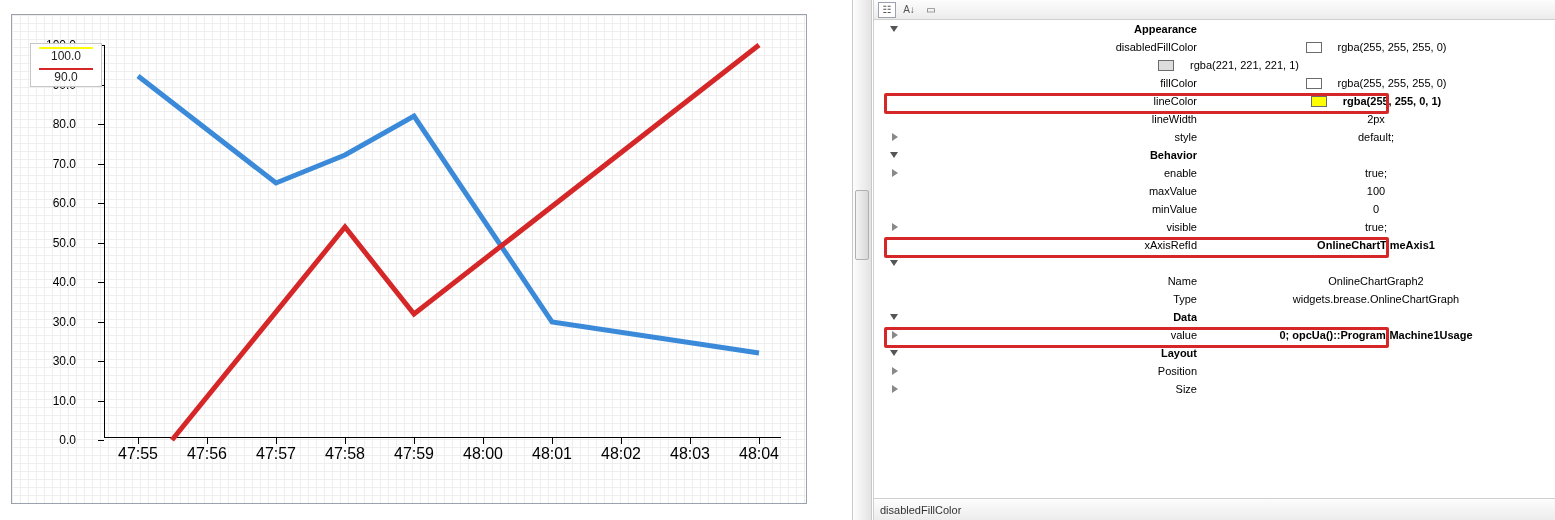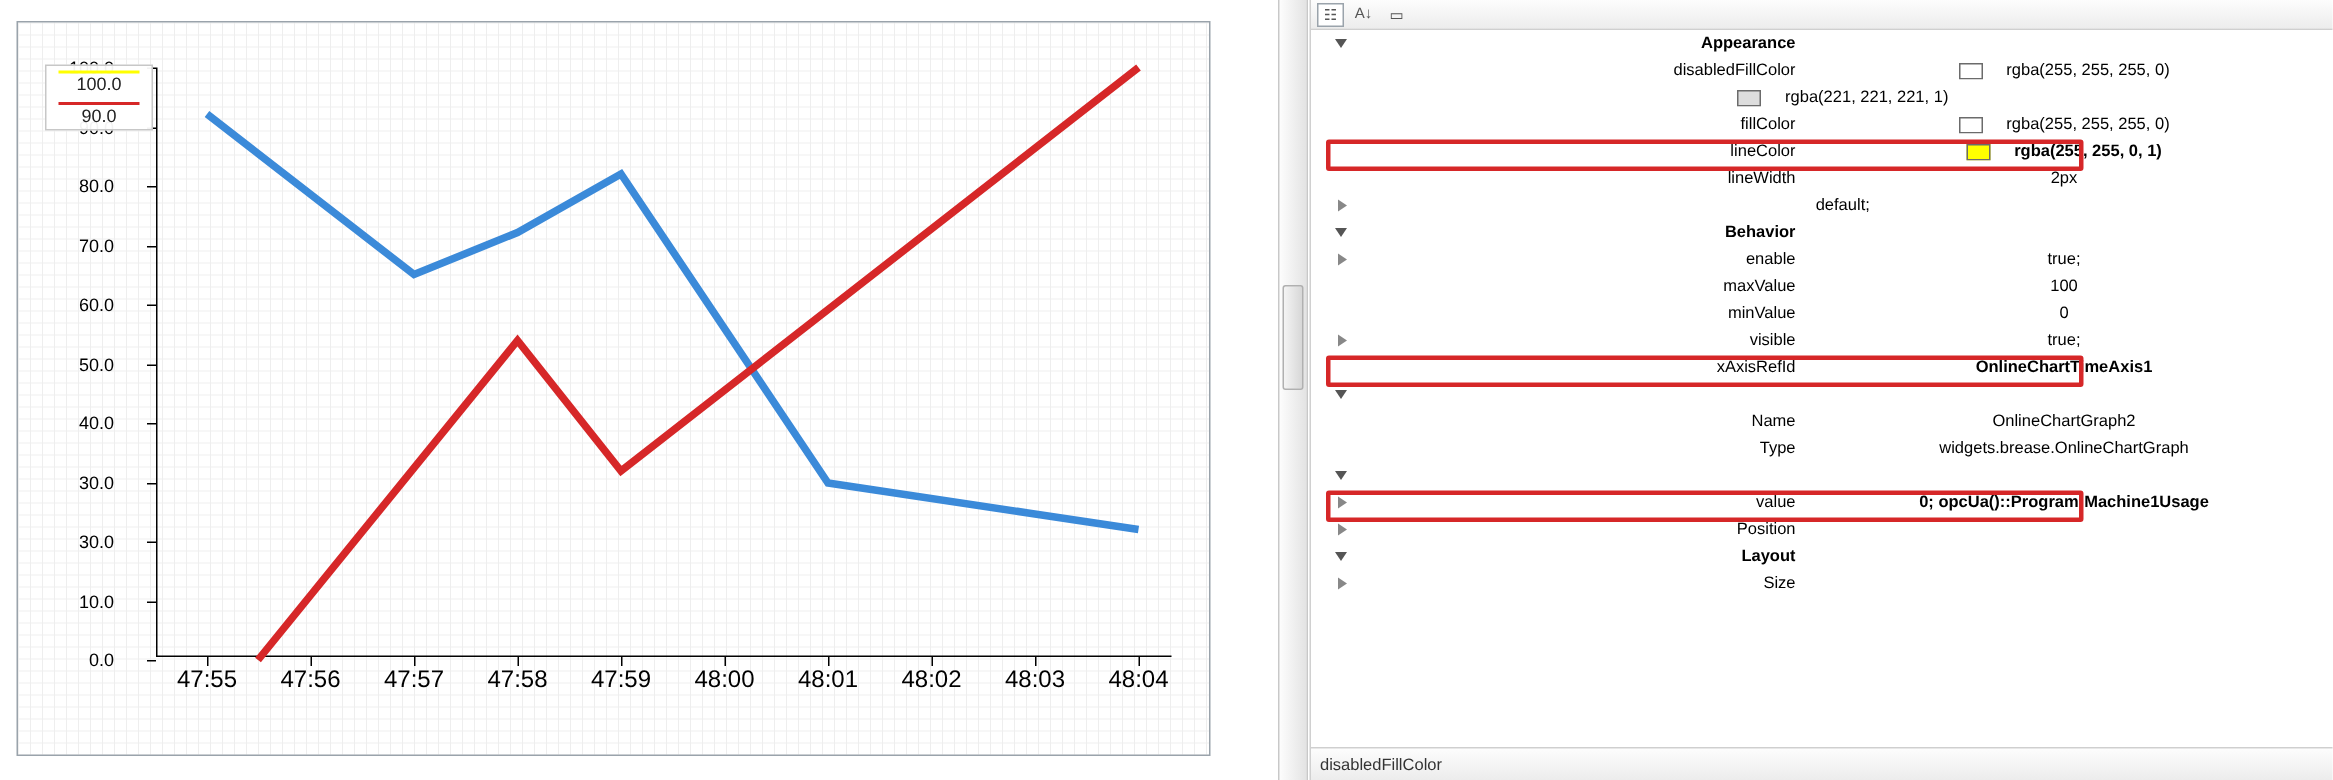--- a/index.html
+++ b/index.html
@@ -376,20 +376,21 @@
       <span class="gutter"></span>
       <span class="key">lineWidth</span>
       <span class="val">
           <span>2px</span>
         </span>
     </div>
     <div class="row">
       <span class="gutter">
           <span class="arrow-right"></span>
         </span>
+      <span class="key">style</span>
       <span class="val">
           <span>default;</span>
         </span>
     </div>
 
     <div class="row cat">
       <span class="gutter">
           <span class="arrow-down"></span>
         </span>
       <span class="key">Behavior</span>
@@ -451,43 +452,44 @@
       <span class="key">Type</span>
       <span class="val">
           <span>widgets.brease.OnlineChartGraph</span>
         </span>
     </div>
 
     <div class="row cat">
       <span class="gutter">
           <span class="arrow-down"></span>
         </span>
+      <span class="key">Data</span>
     </div>
     <div class="row" style="font-weight:bold">
       <span class="gutter">
           <span class="arrow-right"></span>
         </span>
       <span class="key" style="font-weight:normal">value</span>
       <span class="val">
           <span>0; opcUa()::Program:Machine1Usage</span>
         </span>
     </div>
 
+    <div class="row cat">
+      <span class="gutter">
+          <span class="arrow-down"></span>
+        </span>
+      <span class="key">Layout</span>
+    </div>
     <div class="row">
       <span class="gutter">
           <span class="arrow-right"></span>
         </span>
       <span class="key">Position</span>
       <span class="val"></span>
-    </div>
-    <div class="row cat">
-      <span class="gutter">
-          <span class="arrow-down"></span>
-        </span>
-      <span class="key">Layout</span>
     </div>
     <div class="row">
       <span class="gutter">
           <span class="arrow-right"></span>
         </span>
       <span class="key">Size</span>
       <span class="val"></span>
     </div>
 
   </div>

